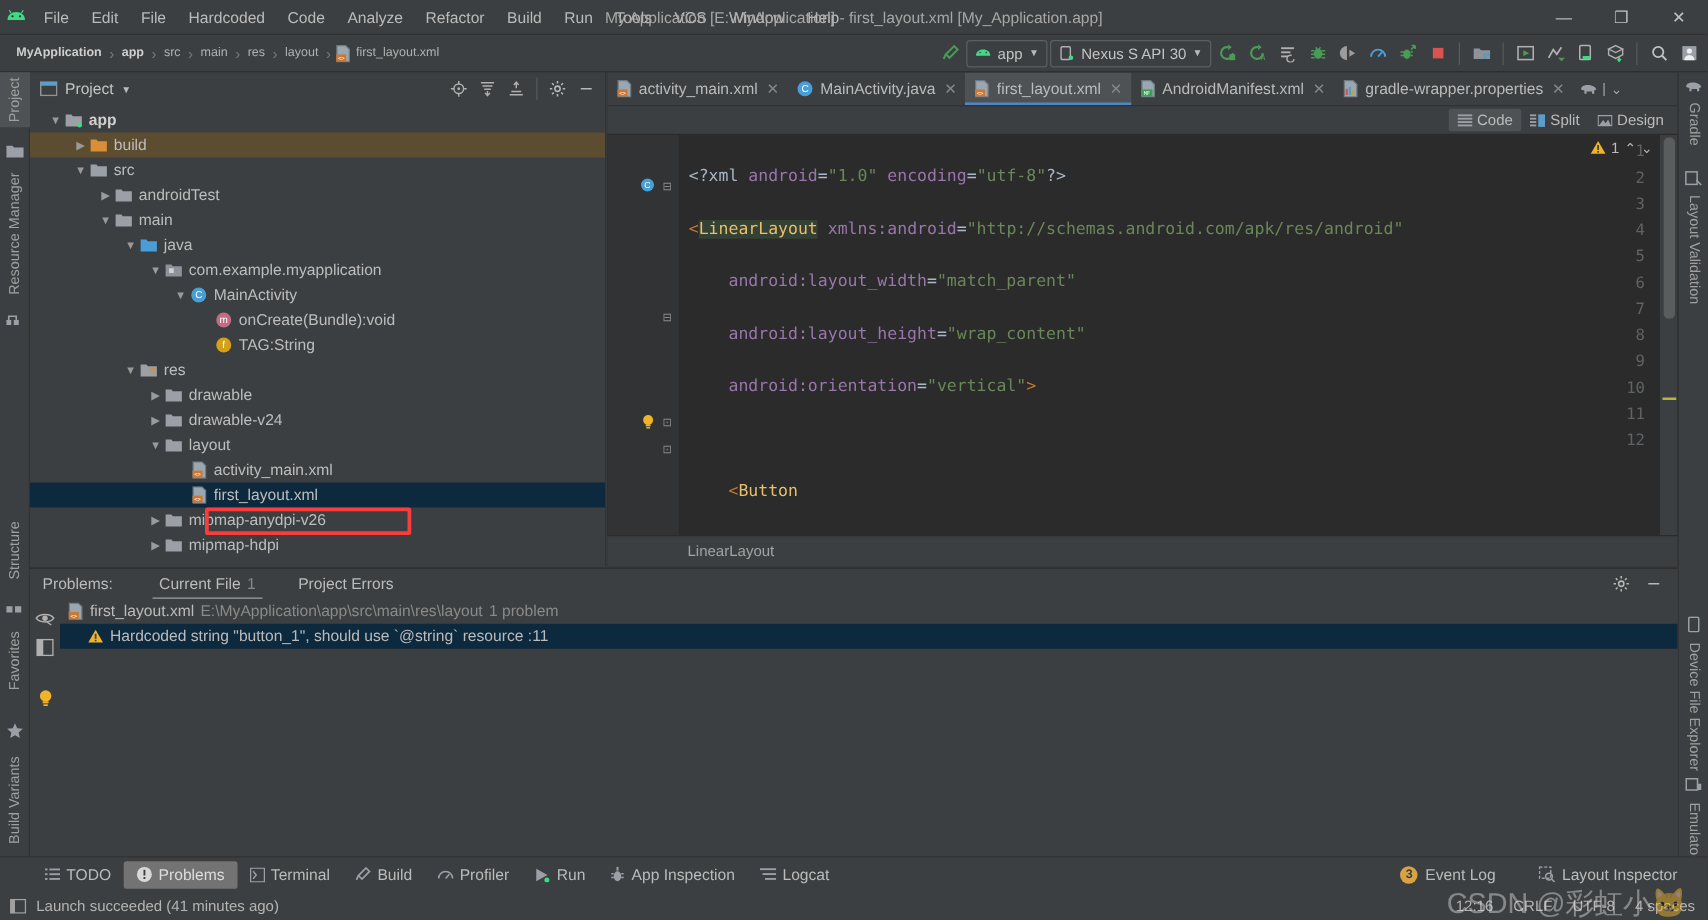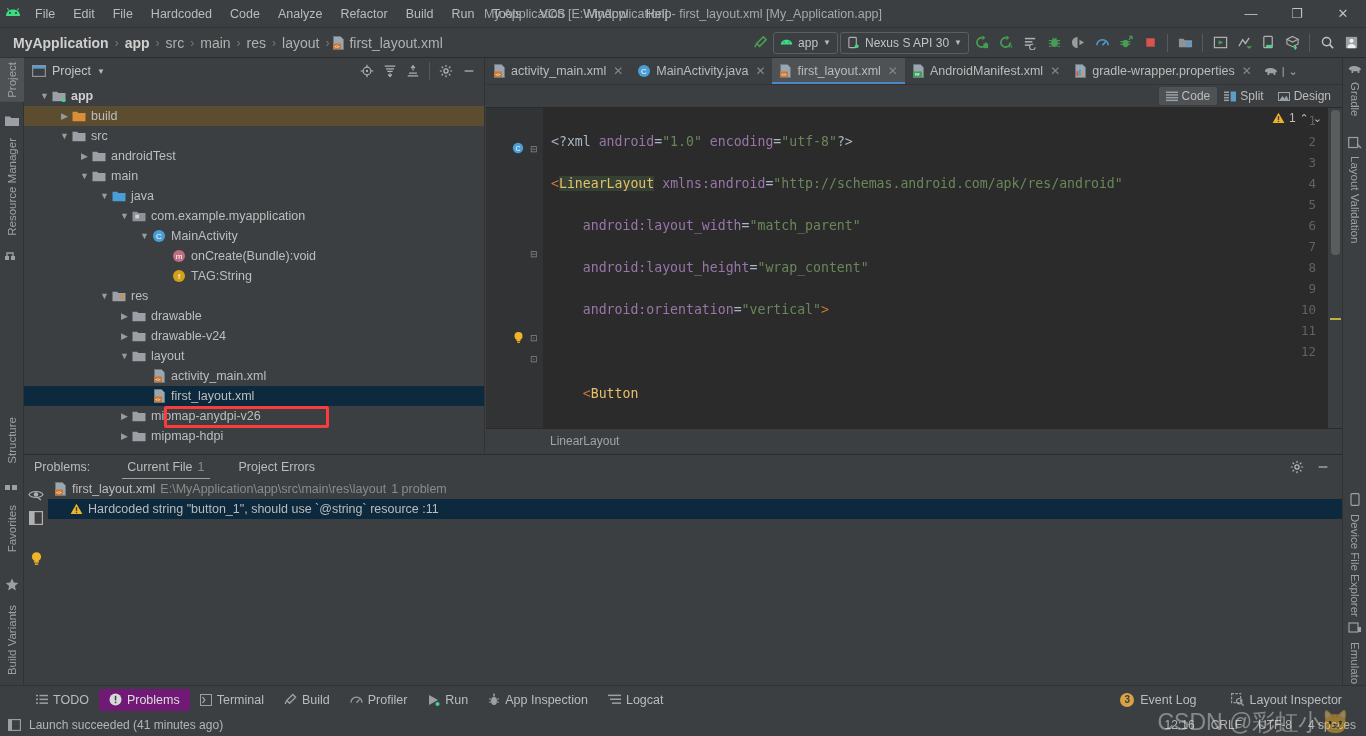--- a/index.html
+++ b/index.html
@@ -27,21 +27,21 @@
   }
   .wbtns{ margin-left:auto; display:flex; align-items:center; z-index:3; }
   .wbtn{ width:46px; height:27px; display:flex; align-items:center; justify-content:center; color:#c0c0c0; font-size:13px;}
 
   
   .navbar{
     height:30px; background:#3c3f41; display:flex; align-items:center;
     padding-left:10px; border-bottom:1px solid #2b2b2b; position:relative;
   }
   .crumbs{ display:flex; align-items:center; gap:0; }
-  .crumb{ font-size:14px; color:#b0b0b0; padding:1px 3px; white-space:nowrap;}
+  .crumb{ font-size:10px; color:#b0b0b0; padding:1px 3px; white-space:nowrap;}
   .crumb.bold{ font-weight:bold; color:#cfcfcf; }
   .sep{ color:#787878; padding:0 3px; font-size:12px; }
   .tb-right{ margin-left:auto; display:flex; align-items:center; gap:2px; padding-right:4px; }
   .tbtn{ width:22px;height:22px;display:flex;align-items:center;justify-content:center;border-radius:3px;}
   .combo{
     height:22px; border:1px solid #5a5f61; border-radius:3px; display:flex; align-items:center;
     gap:5px; padding:0 6px; font-size:12px; color:#c3c3c3; background:transparent; white-space:nowrap;
   }
   .caret{ font-size:8px; color:#b9b9b9; }
   .vdiv{ width:1px; height:18px; background:#555a5c; margin:0 4px; }
@@ -131,21 +131,21 @@
   .prrow{ height:20px; display:flex; align-items:center; gap:5px; font-size:12.5px; padding-left:6px; white-space:nowrap;}
   .prrow.sel{ background:#0d293e; }
   .prpath{ color:#8a8a8a; }
 
   
   .toolwin{
     position:absolute; left:0; right:0; bottom:23px; height:28px; background:#3c3f41;
     border-top:1px solid #323232; display:flex; align-items:center; padding-left:26px; gap:0;
   }
   .twb{ display:flex; align-items:center; gap:5px; padding:4px 10px; font-size:12.5px; color:#bbbbbb; border-radius:2px;}
-  .twb.active{ background:#701a75; color:#ddd; }
+  .twb.active{ background:#737373; color:#ddd; }
   .tw-right{ margin-left:auto; display:flex; align-items:center; gap:14px; padding-right:14px; }
   .statusbar{
     position:absolute; left:0; right:0; bottom:0; height:23px; background:#3c3f41;
     display:flex; align-items:center; padding-left:8px; font-size:12px; color:#b4b4b4; gap:8px;
   }
   .sb-right{ margin-left:auto; display:flex; align-items:center; gap:16px; padding-right:10px; }
   .badge{
     width:14px;height:14px;border-radius:50%;background:#d9a343;color:#3c3f41;font-size:10px;
     display:flex;align-items:center;justify-content:center;font-weight:bold;
   }

